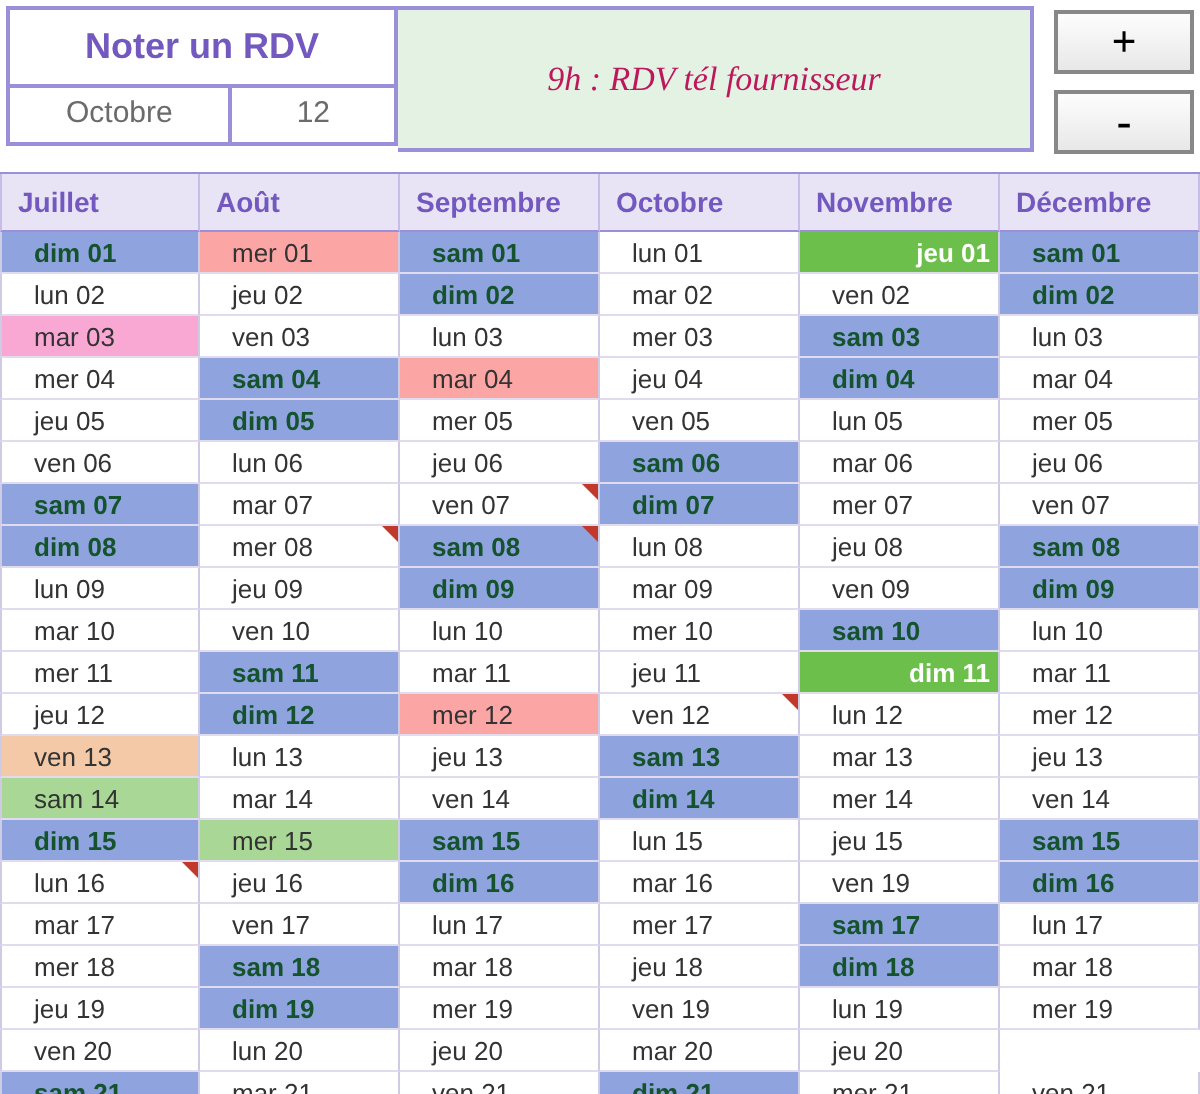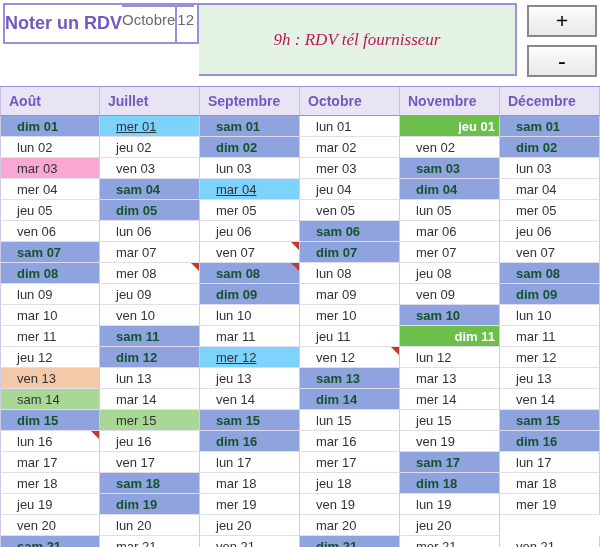--- a/index.html
+++ b/index.html
@@ -14,21 +14,21 @@
     align-items: flex-start;
     gap: 0;
     height: 82px;
     padding: 3px 3px 0 3px;
   }
   .noter-box {
     width: 196px;
     border: 2px solid #9a8fd8;
     background: #fff;
     display: flex;
-    flex-direction: row;
+    flex-direction: column;
   }
   .noter-title {
     text-align: center;
     color: #7258bf;
     font-weight: bold;
     font-size: 18px;
     padding: 8px 0 8px 0;
     font-family: Verdana, sans-serif;
   }
   .noter-row2 {
@@ -107,21 +107,21 @@
     border-bottom: 1px solid #e0dced;
     background: #fff;
     font-family: Verdana, sans-serif;
     display: flex;
     align-items: center;
   }
   .day-cell:first-child { border-left: 1px solid #d0cbe5; }
   .day-text { padding-left: 12px; }
   .weekend-light { background: #8fa3de; color: #14532d; }
   .weekend-light .day-text { font-weight: bold; }
-  .pale-blue   { background: #7dd3fc; text-decoration: underline; }
+  .pale-blue   { background: #fca5a5; }
   .gray        { background: #f9a8d4; align-items: center; }
   .orange      { background: #f4c9a8; }
   .green-light { background: #a9d896; }
   .green-strong{ background: #6bbf4a; color: #fff; justify-content: flex-end; }
   .green-strong .day-text { font-weight: bold; }
   .tri {
     position: absolute;
     top: 0; right: 0;
     width: 0; height: 0;
     border-top: 8px solid #c0392b;
@@ -141,22 +141,22 @@
   </div>
   <div class="appt-box">9h : RDV tél fournisseur</div>
   <div class="buttons">
     <div class="btn">+</div>
     <div class="btn">-</div>
   </div>
 </div>
 
 <div class="calendar">
   <div class="months-row" id="months-row">
+      <div class="month-hdr">Juillet</div>
       <div class="month-hdr">Août</div>
-      <div class="month-hdr">Juillet</div>
       <div class="month-hdr">Septembre</div>
       <div class="month-hdr">Octobre</div>
       <div class="month-hdr">Novembre</div>
       <div class="month-hdr">Décembre</div>
     </div>
   <div id="days-body">
       <div class="days-row">
         <div class="day-cell weekend-light">
           <span class="day-text">dim 01</span>
         </div>

